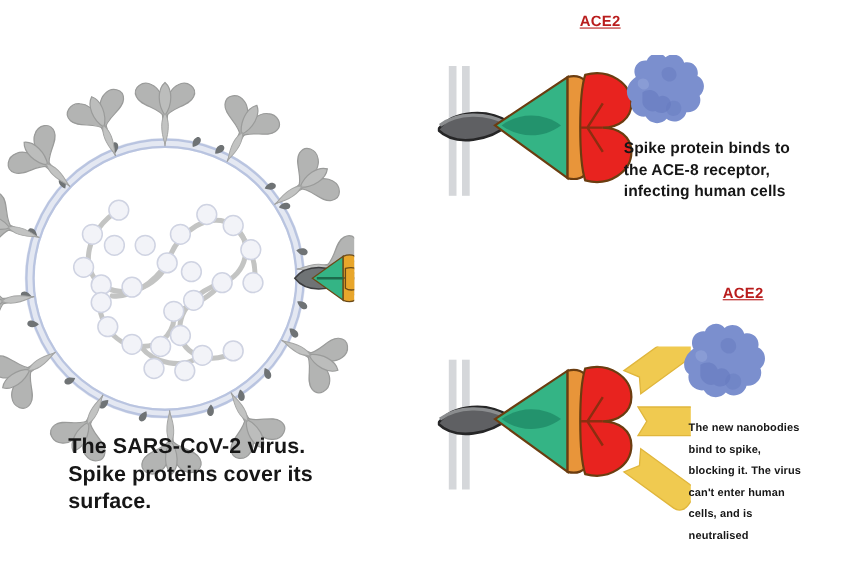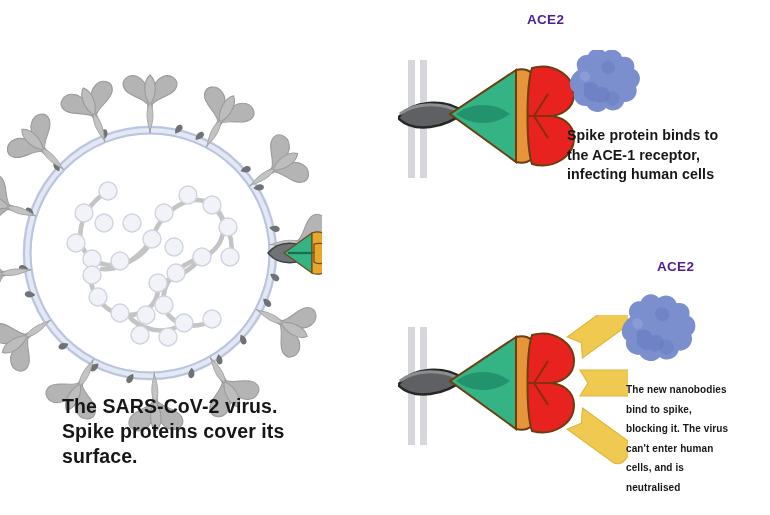--- a/index.html
+++ b/index.html
@@ -28,22 +28,23 @@
     font-size:14.2px; line-height:19.5px;
   }
   #panel-bottom-caption{
     left:626px; top:380px; width:145px;
     font-size:10px; line-height:19.5px;
   }
   .ace2-label{
     position:absolute;
     font-size:13.5px;
     font-weight:600;
-    color:#4c1d95;
+    color:#b91c1c;
     letter-spacing:.3px;
+    text-decoration:underline;
   }
   #ace2-label-top{left:527px;top:12px;}
   #ace2-label-bottom{left:657px;top:259px;}
 </style>
 </head>
 <body>
 
 <div class="stage">
 
   <svg width="330" height="400" viewBox="0 0 330 400" style="position:absolute;left:-8px;top:50px;">
@@ -260,21 +261,21 @@
                c-6,2 -13,-4 -12,-10 Z" fill="#6478bd" opacity=".55"></path>
       <path d="M56,30 c5,-3 11,0 11,6 c0,5 -6,8 -10,5 c-4,-2 -5,-9 -1,-11 Z" fill="#6478bd" opacity=".45"></path>
       <path d="M62,60 c6,-2 11,3 9,9 c-2,5 -9,6 -12,2 c-3,-4 -1,-10 3,-11 Z" fill="#6478bd" opacity=".4"></path>
       <path d="M34,40 c4,-2 8,1 8,5 c0,4 -5,6 -8,3 c-3,-2 -3,-7 0,-8 Z" fill="#93a5da" opacity=".6"></path>
     </g>
   </svg>
 
   <div class="ace2-label" id="ace2-label-top">ACE2</div>
 
   <div class="caption" id="panel-top-caption">Spike protein binds to
-the ACE-1 receptor,
+the ACE-8 receptor,
 infecting human cells</div>
 
   <svg width="230" height="180" viewBox="0 0 230 180" style="position:absolute;left:398px;top:315px;">
     <g>
       <rect x="10" y="12" width="7" height="118" fill="#d5d7da"></rect>
       <rect x="22" y="12" width="7" height="118" fill="#d5d7da"></rect>
     </g>
     <g>
       <path d="M0,70 C14,52 46,50 66,64 C48,80 16,86 0,70 Z" fill="#5f6063" stroke="#262627" stroke-width="2.4" stroke-linejoin="round"></path>
       <path d="M2,66 C18,54 44,54 62,64" fill="none" stroke="#8b8d8f" stroke-width="3"></path>

